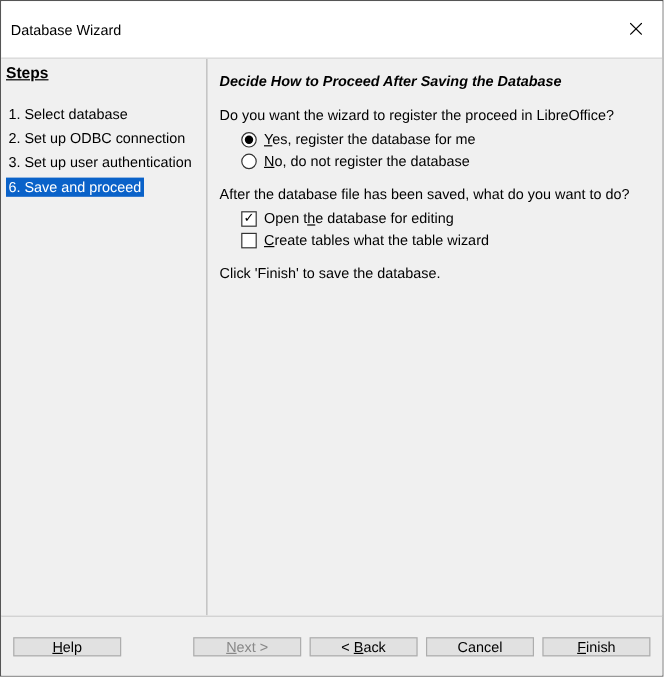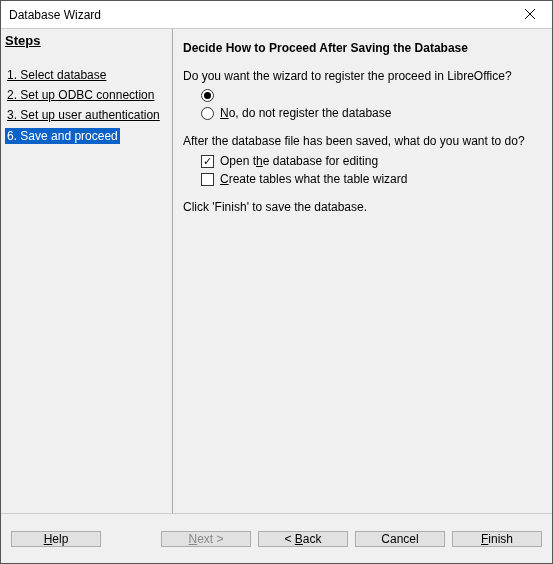--- a/index.html
+++ b/index.html
@@ -12,21 +12,21 @@
   }
   .window {
     width: 553px;
     height: 564px;
     border: 1px solid #555;
     display: flex;
     flex-direction: column;
     background: #fff;
   }
   .titlebar {
-    height: 28px;
+    height: 48px;
     display: flex;
     align-items: center;
     border-bottom: 1px solid #ccc;
     background: #fff;
   }
   .titlebar-title {
     flex: 1;
     padding-left: 8px;
     font-size: 12px;
   }
@@ -44,21 +44,20 @@
     display: flex;
     background: #f0f0f0;
     overflow: hidden;
   }
   .steps-col {
     width: 172px;
     border-right: 1px solid #aaa;
     background: #f0f0f0;
     display: flex;
     flex-direction: column;
-    text-decoration: underline;
   }
   .steps-header {
     font-weight: bold;
     text-decoration: underline;
     padding: 4px 4px 2px 4px;
     font-size: 13px;
     color: #000;
   }
   .steps-list {
     padding: 18px 4px 4px 4px;
@@ -79,20 +78,21 @@
   .content-col {
     flex: 1;
     padding: 12px 12px 8px 10px;
     background: #f0f0f0;
     font-size: 12px;
   }
   .content-heading {
     font-weight: bold;
     margin-bottom: 14px;
     font-size: 12px;
+    font-style: italic;
   }
   .content-q { margin-bottom: 6px; }
   .radio-row, .check-row {
     display: flex;
     align-items: center;
     margin-left: 18px;
     margin-bottom: 4px;
     gap: 6px;
   }
   .radio {
@@ -165,20 +165,21 @@
       </div>
     </div>
 
     <div class="content-col">
       <div class="content-heading">Decide How to Proceed After Saving the Database</div>
 
       <div class="content-q">Do you want the wizard to register the proceed in LibreOffice?</div>
 
       <div class="radio-row">
         <span class="radio checked"></span>
+        <span><span class="und">Y</span><span>es, register the database for me</span></span>
       </div>
 
       <div class="radio-row">
         <span class="radio"></span>
         <span><span class="und">N</span><span>o, do not register the database</span></span>
       </div>
 
       <div class="content-q gap-top">After the database file has been saved, what do you want to do?</div>
 
       <div class="check-row">

